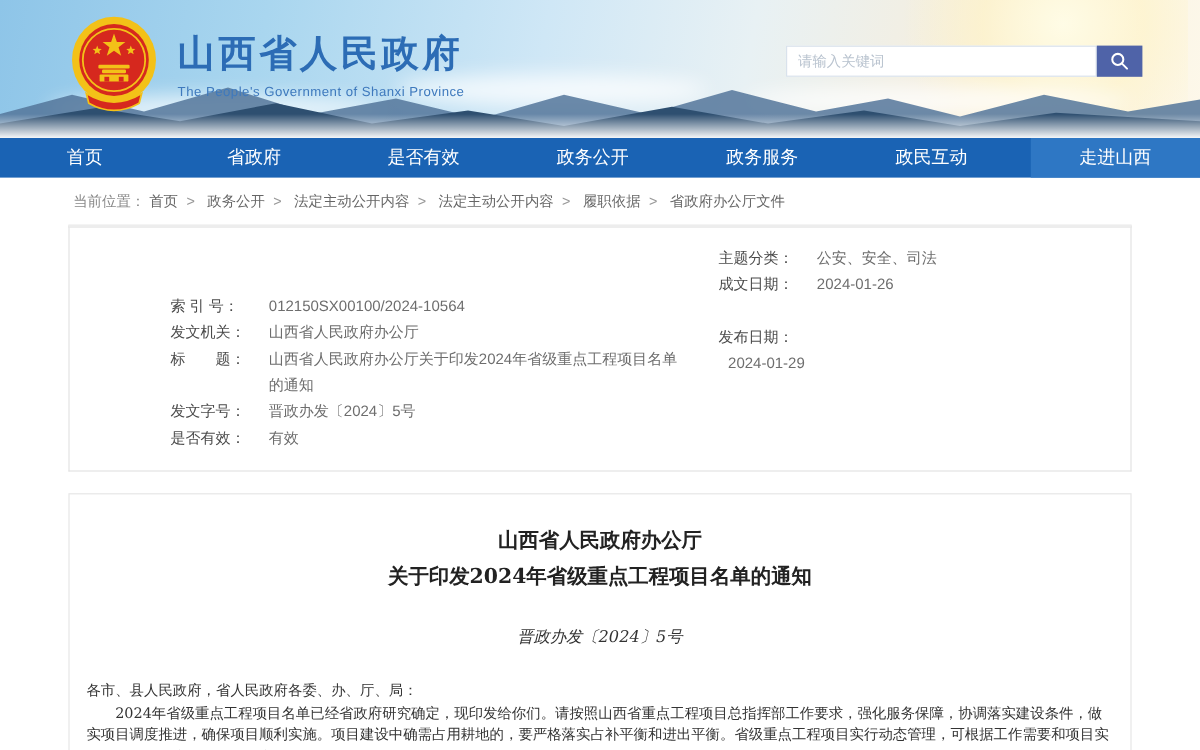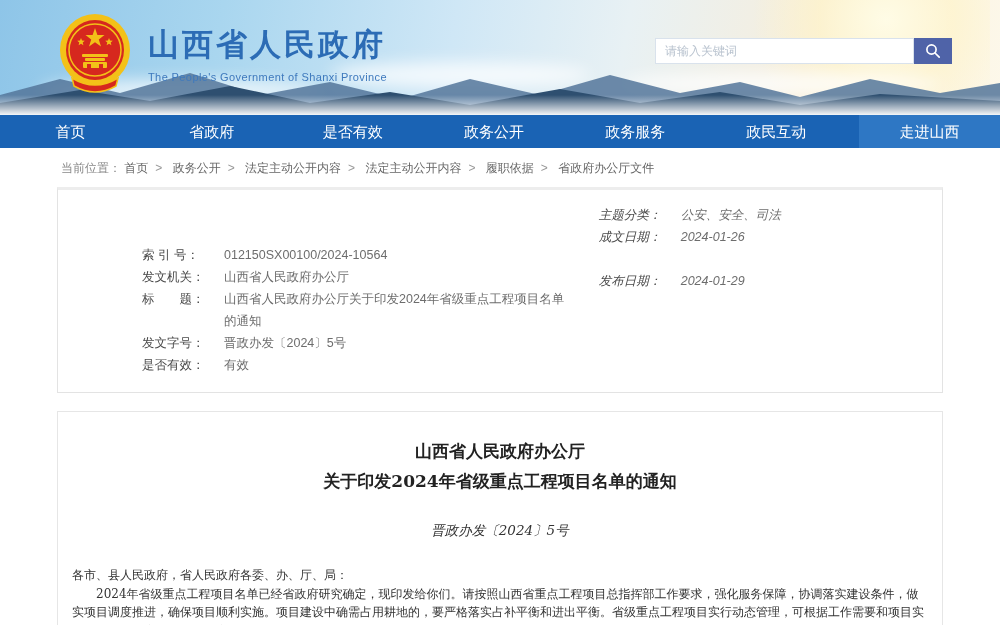--- a/index.html
+++ b/index.html
@@ -43,25 +43,25 @@
 
   .breadcrumb { padding: 12px 4px 10px 4px; font-size: 12px; color: #888; }
   .breadcrumb .bc-label { color: #888; text-align: right; }
   .breadcrumb a { color: #666; text-decoration: none; cursor: pointer; }
   .breadcrumb .sep { margin: 0 7px; color: #999; }
 
   
   .meta-box { border: 1px solid #e3e3e3; border-top: 3px solid #ededed; background: #ffffff;
     display: flex; padding: 14px 0 16px 0; min-height: 122px; }
   .meta-col-left  { width: 58%; padding-left: 84px; margin-top: 40px; }
-  .meta-col-right { width: 42%; padding-left: 28px; font-style: italic; }
+  .meta-col-right { width: 42%; padding-left: 28px; }
   .meta-row { display: flex; font-size: 12.5px; line-height: 22px; }
   .meta-row .m-label { color: #4a4a4a; white-space: nowrap; min-width: 74px; }
   .meta-row .m-value { color: #6d6d6d; margin-left: 8px; }
-  .meta-row.gap-top { margin-top: 22px; }
+  .meta-row.gap-top { margin-top: 22px; flex-direction: column; }
 
   
   .doc-box { margin-top: 18px; border: 1px solid #e6e6e6; background: #ffffff;
     padding: 24px 14px 10px 14px; height: 262px; overflow: hidden;
     font-family: "DejaVu Serif", serif; color: #333; }
   .doc-title { text-align: center; font-size: 17px; font-weight: 700; color: #222; line-height: 30px; }
   .doc-number { text-align: center; font-size: 13.5px; color: #333; margin-top: 26px;
     font-style: italic; }
   .doc-body { margin-top: 26px; font-size: 12px; line-height: 18.5px; color: #333; }
   .doc-body .para { text-indent: 2em; }

